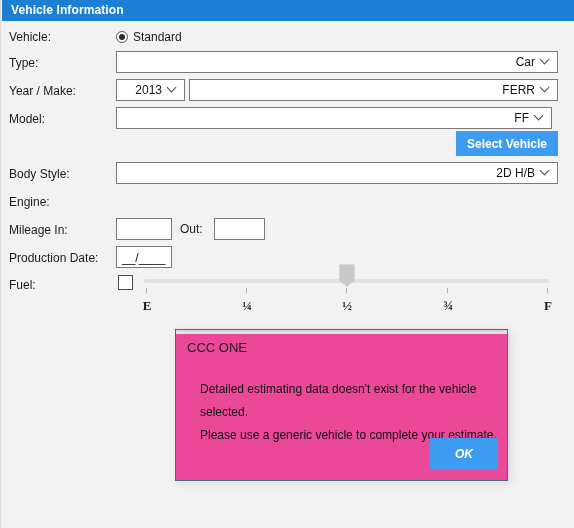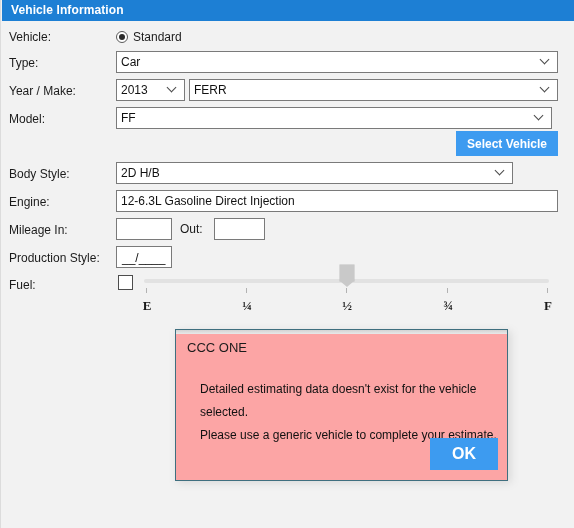--- a/index.html
+++ b/index.html
@@ -57,20 +57,21 @@
     background: #ffffff;
     border: 1px solid #7a7a7a;
     font-family: "Liberation Sans", sans-serif;
     font-size: 12px;
     color: #111;
     line-height: 20px;
     padding-left: 4px;
     height: 22px;
     overflow: hidden;
     white-space: nowrap;
+    text-align: right;
   }
   .field.combo { padding-right: 22px; }
   .chev {
     position: absolute;
     right: 7px;
     top: 50%;
     width: 9px; height: 9px;
     margin-top: -6px;
     pointer-events: none;
   }
@@ -182,21 +183,21 @@
     position: absolute;
     left: 176px; top: 331px;
     width: 334px; height: 152px;
     background: rgba(0,0,0,0.10);
     filter: blur(4px);
   }
   .dialog {
     position: absolute;
     left: 174px; top: 329px;
     width: 333px; height: 152px;
-    background: #fca5a5;
+    background: #ec4899;
     border: 1px solid #3f6f7f;
     box-sizing: border-box;
   }
   .dlg-topstrip {
     position: absolute;
     left: 0; top: 0;
     width: 100%; height: 4px;
     background: linear-gradient(#d3d3d3, #e9e9e9);
   }
   .dlg-title {
@@ -212,25 +213,26 @@
     color: #111;
     line-height: 23px;
     white-space: pre-line;
   }
   .dlg-ok {
     position: absolute;
     left: 254px; top: 108px;
     width: 68px; height: 32px;
     background: #3d9bf0;
     color: #fff;
-    font-size: 16px;
+    font-size: 12px;
     font-weight: bold;
     border: none;
     cursor: pointer;
     font-family: "Liberation Sans", sans-serif;
+    font-style: italic;
   }
 </style>
 </head>
 <body>
 
 <div id="app">
 
   <div class="panel-header">
     <span>Vehicle Information</span>
   </div>
@@ -273,45 +275,42 @@
   <div class="field combo" style="left:115px; top:107px; width:436px;">
     <span>FF</span>
     <span class="chev"></span>
   </div>
 
   <button class="btn-primary" style="left:455px; top:131px; width:102px; height:25px;">Select Vehicle</button>
 
   <div class="row" style="top:163px;">
     <span class="lbl">Body Style:</span>
   </div>
-  <div class="field combo" style="left:115px; top:162px; width:397px;">
+  <div class="field combo" style="left:115px; top:162px; width:442px;">
     <span>2D H/B</span>
     <span class="chev"></span>
   </div>
 
   <div class="row" style="top:191px;">
     <span class="lbl">Engine:</span>
-  </div>
-  <div class="field" style="left:115px; top:190px; width:442px;">
-    <span>12-6.3L Gasoline Direct Injection</span>
   </div>
 
   <div class="row" style="top:219px;">
     <span class="lbl">Mileage In:</span>
   </div>
   <div class="field" style="left:115px; top:218px; width:56px;">
     <span></span>
   </div>
   <span class="lbl" style="left:179px; top:218px;">Out:</span>
   <div class="field" style="left:213px; top:218px; width:51px;">
     <span></span>
   </div>
 
   <div class="row" style="top:247px;">
-    <span class="lbl">Production Style:</span>
+    <span class="lbl">Production Date:</span>
   </div>
   <div class="field" style="left:115px; top:246px; width:56px;">
     <span class="mask-date" style="left:5px; top:1px;">__/____</span>
   </div>
 
   <div class="row" style="top:274px;">
     <span class="lbl">Fuel:</span>
   </div>
   <div class="cbox" style="left:117px; top:275px;"></div>
 

